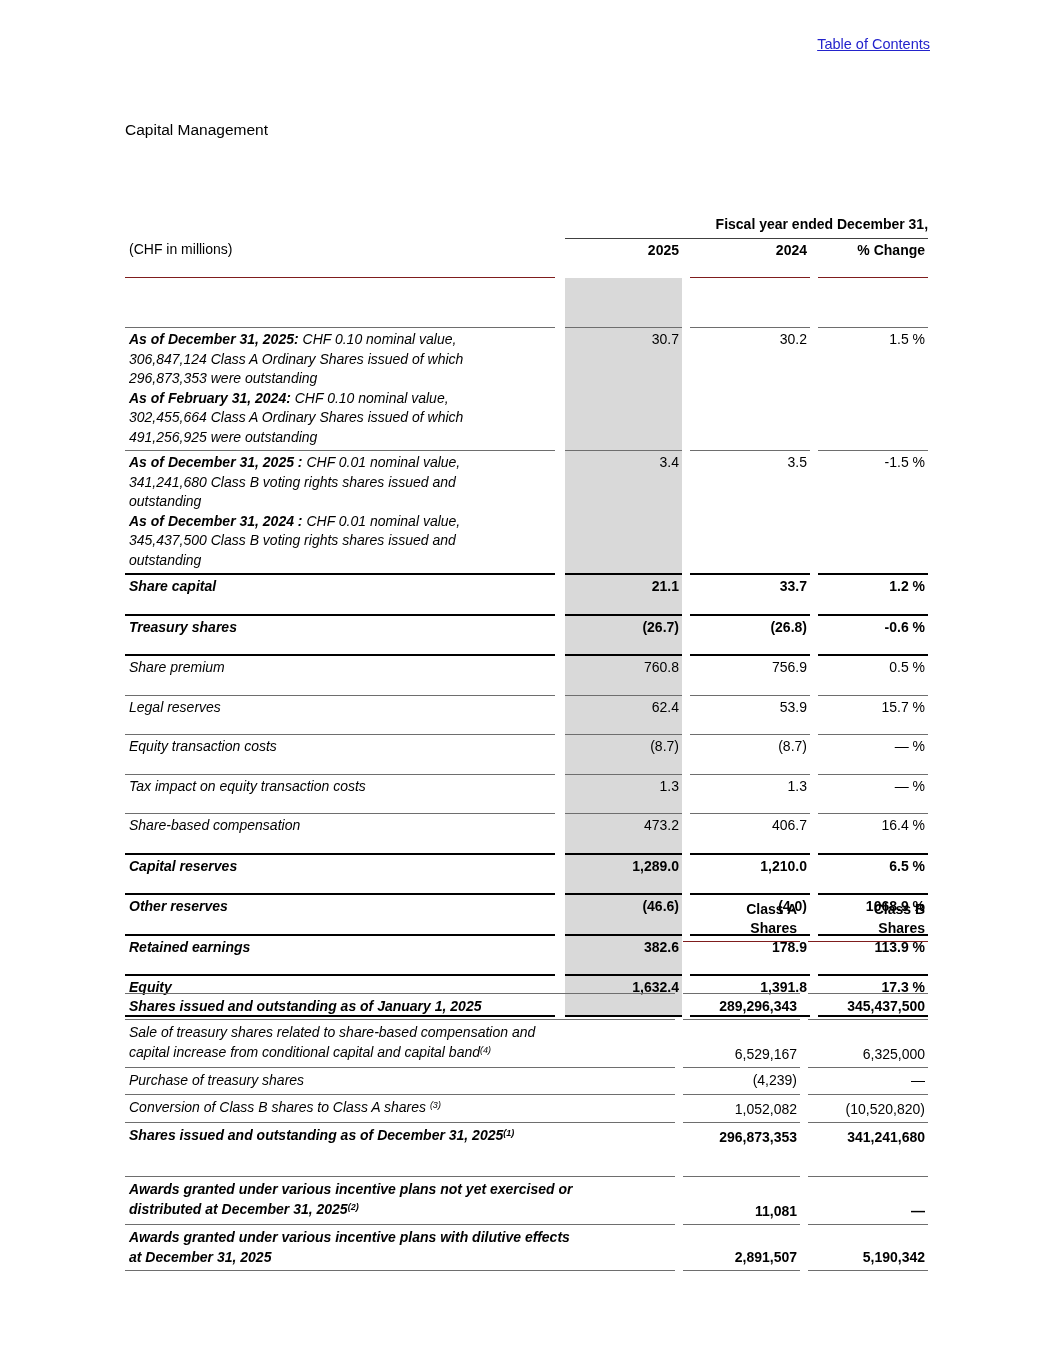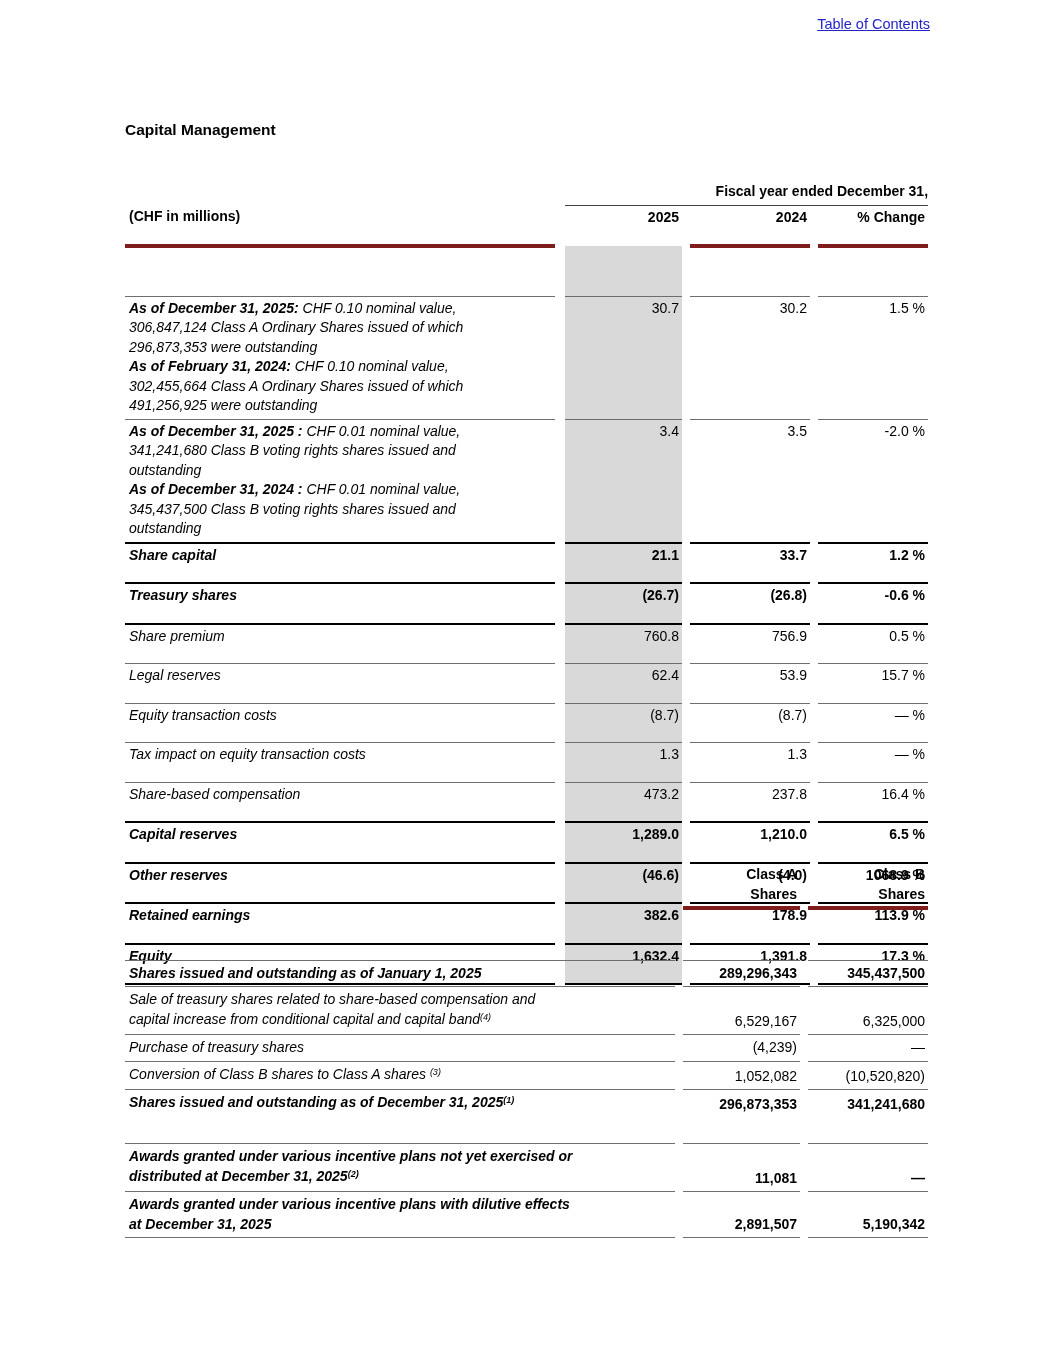--- a/index.html
+++ b/index.html
@@ -5,38 +5,38 @@
   * { margin:0; padding:0; box-sizing:border-box; }
   html,body { background:#ffffff; }
   body {
     width:1055px; height:1365px;
     font-family:"Liberation Sans", sans-serif;
     font-size:14px; color:#000;
   }
   .page { position:relative; width:1055px; height:1365px; overflow:hidden; background:#fff; }
 
   .toc-link {
-    position:absolute; top:16px; right:125px;
+    position:absolute; top:36px; right:125px;
     color:#2323cc; text-decoration:underline; font-size:14.5px; cursor:pointer;
   }
-  .heading { position:absolute; top:121px; left:125px; font-size:15.5px; font-weight:700; }
-
-  table { border-collapse:collapse; table-layout:fixed; position:absolute; left:125px; }
+  .heading { position:absolute; top:121px; left:125px; font-size:15.5px; font-weight:400; }
+
+  table { border-collapse:collapse; table-layout:fixed; position:absolute; left:125px;margin-top:33px; }
   .t1 { top:182px; width:803px; }
   .t2 { top:860px; width:803px; }
 
   td { vertical-align:top; line-height:19.5px; padding:0; font-size:14px; }
   .lbl { padding:2px 6px 3px 4px; text-align:left; }
   .num { text-align:right; padding:2px 3px 17px 0; }
   .b { font-weight:700; }
   .gray { background:#d9d9d9;text-align:right; }
 
   .grp { font-weight:700; text-align:right; padding:0 0 3px 0; border-bottom:1px solid #404040; }
   .hb  { font-weight:700; }
-  .underD { border-bottom:4px solid #7f1d1d;font-weight:bold; }
+  .underD { border-bottom:1px solid #7f1d1d; }
   .bThin  { border-bottom:1px solid #6e6e6e; }
   .bThick { border-bottom:2.5px solid #000; }
 
   .hrow-c td { height:50px; }
 
   .t2 .h2row td { vertical-align:bottom; height:48px; padding-bottom:2px; white-space:pre-line; }
   .t2 .h2sp td { height:52px; }
   .t2 tbody td { vertical-align:bottom; padding-top:3px; padding-bottom:3px; }
   .gaprow td { height:26px !important; }
 
@@ -111,21 +111,21 @@
             <div class="cellline"><span>outstanding</span></div>
             <div class="cellline"><span class="b">As of December 31, 2024 :</span><span> CHF 0.01 nominal value,</span></div>
             <div class="cellline"><span>345,437,500 Class B voting rights shares issued and</span></div>
             <div class="cellline"><span>outstanding</span></div>
           </td>
           <td></td>
           <td class="num gray bThick">3.4</td>
           <td></td>
           <td class="num bThick">3.5</td>
           <td></td>
-          <td class="num bThick">-2.0 %</td>
+          <td class="num bThick">-1.5 %</td>
         </tr>
         <tr>
           <td class="lbl bThick">
             <div class="cellline"><span class="b">Share capital</span></div>
           </td>
           <td></td>
           <td class="num gray bThick b">21.1</td>
           <td></td>
           <td class="num bThick b">33.7</td>
           <td></td>
@@ -186,21 +186,21 @@
           <td></td>
           <td class="num bThin">— %</td>
         </tr>
         <tr>
           <td class="lbl bThick">
             <div class="cellline"><span>Share-based compensation</span></div>
           </td>
           <td></td>
           <td class="num gray bThick">473.2</td>
           <td></td>
-          <td class="num bThick">237.8</td>
+          <td class="num bThick">406.7</td>
           <td></td>
           <td class="num bThick">16.4 %</td>
         </tr>
         <tr>
           <td class="lbl bThick">
             <div class="cellline"><span class="b">Capital reserves</span></div>
           </td>
           <td></td>
           <td class="num gray bThick b">1,289.0</td>
           <td></td>

